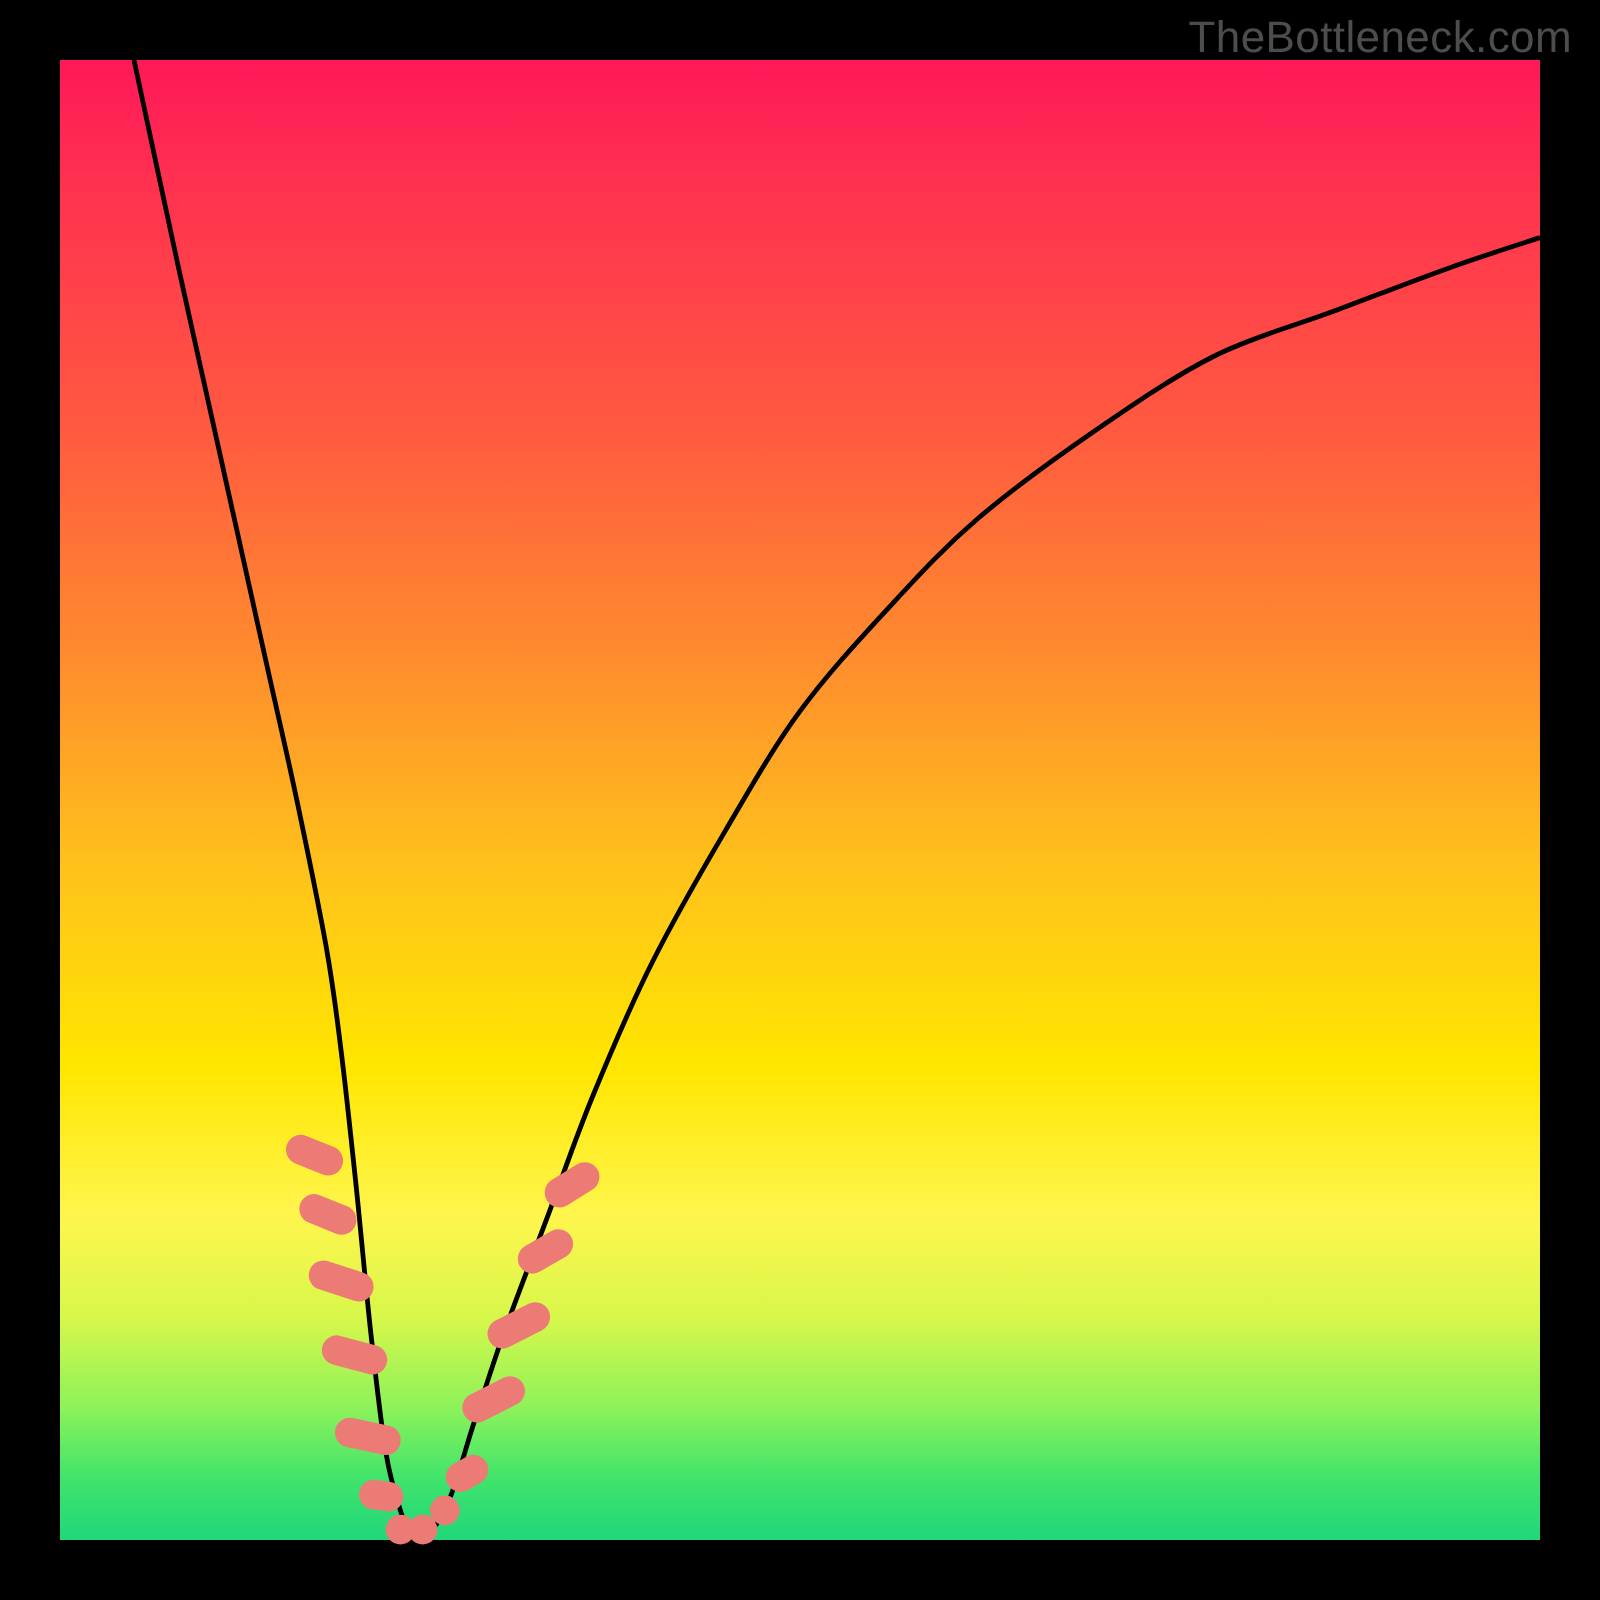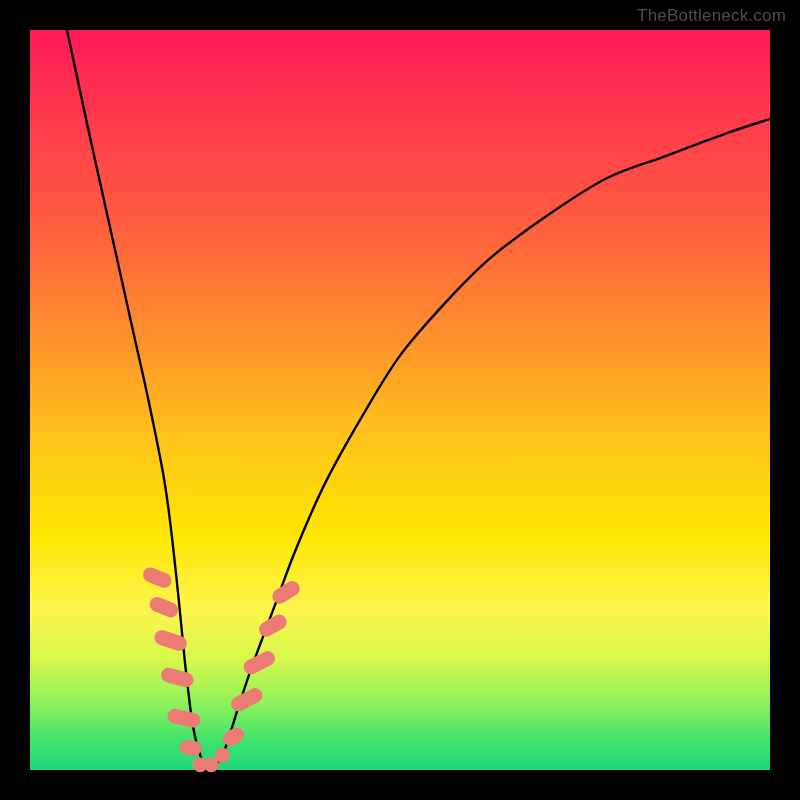--- a/index.html
+++ b/index.html
@@ -39,21 +39,21 @@
       #8ef25a 91%,
       #3fe36c 96%,
       #20d77a 100%
     );
   }
   .watermark {
     position: absolute;
     top: 6px;
     right: 14px;
     color: #4d4d4d;
-    font-size: 17px;
+    font-size: 22px;
     font-weight: 500;
     letter-spacing: 0.2px;
     user-select: none;
   }
   svg.curve {
     position: absolute;
     left: 0;
     top: 0;
     width: 740px;
     height: 740px;

